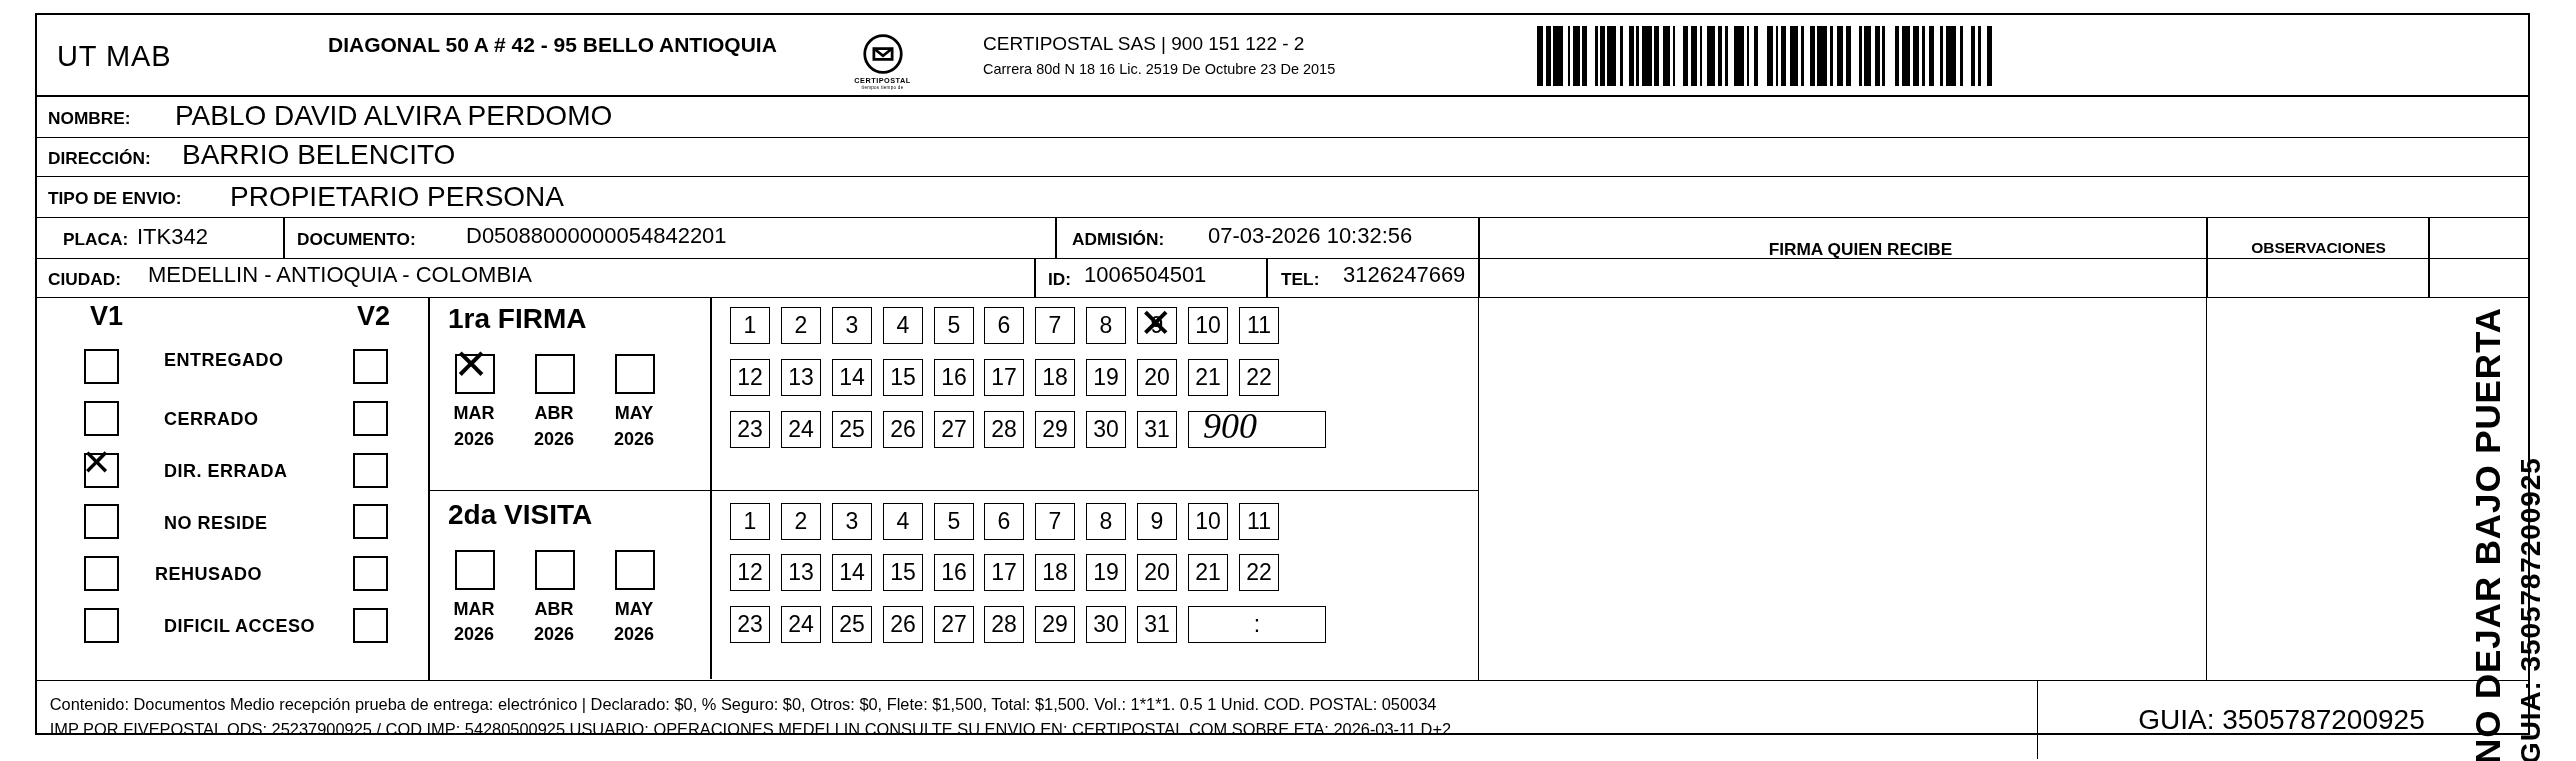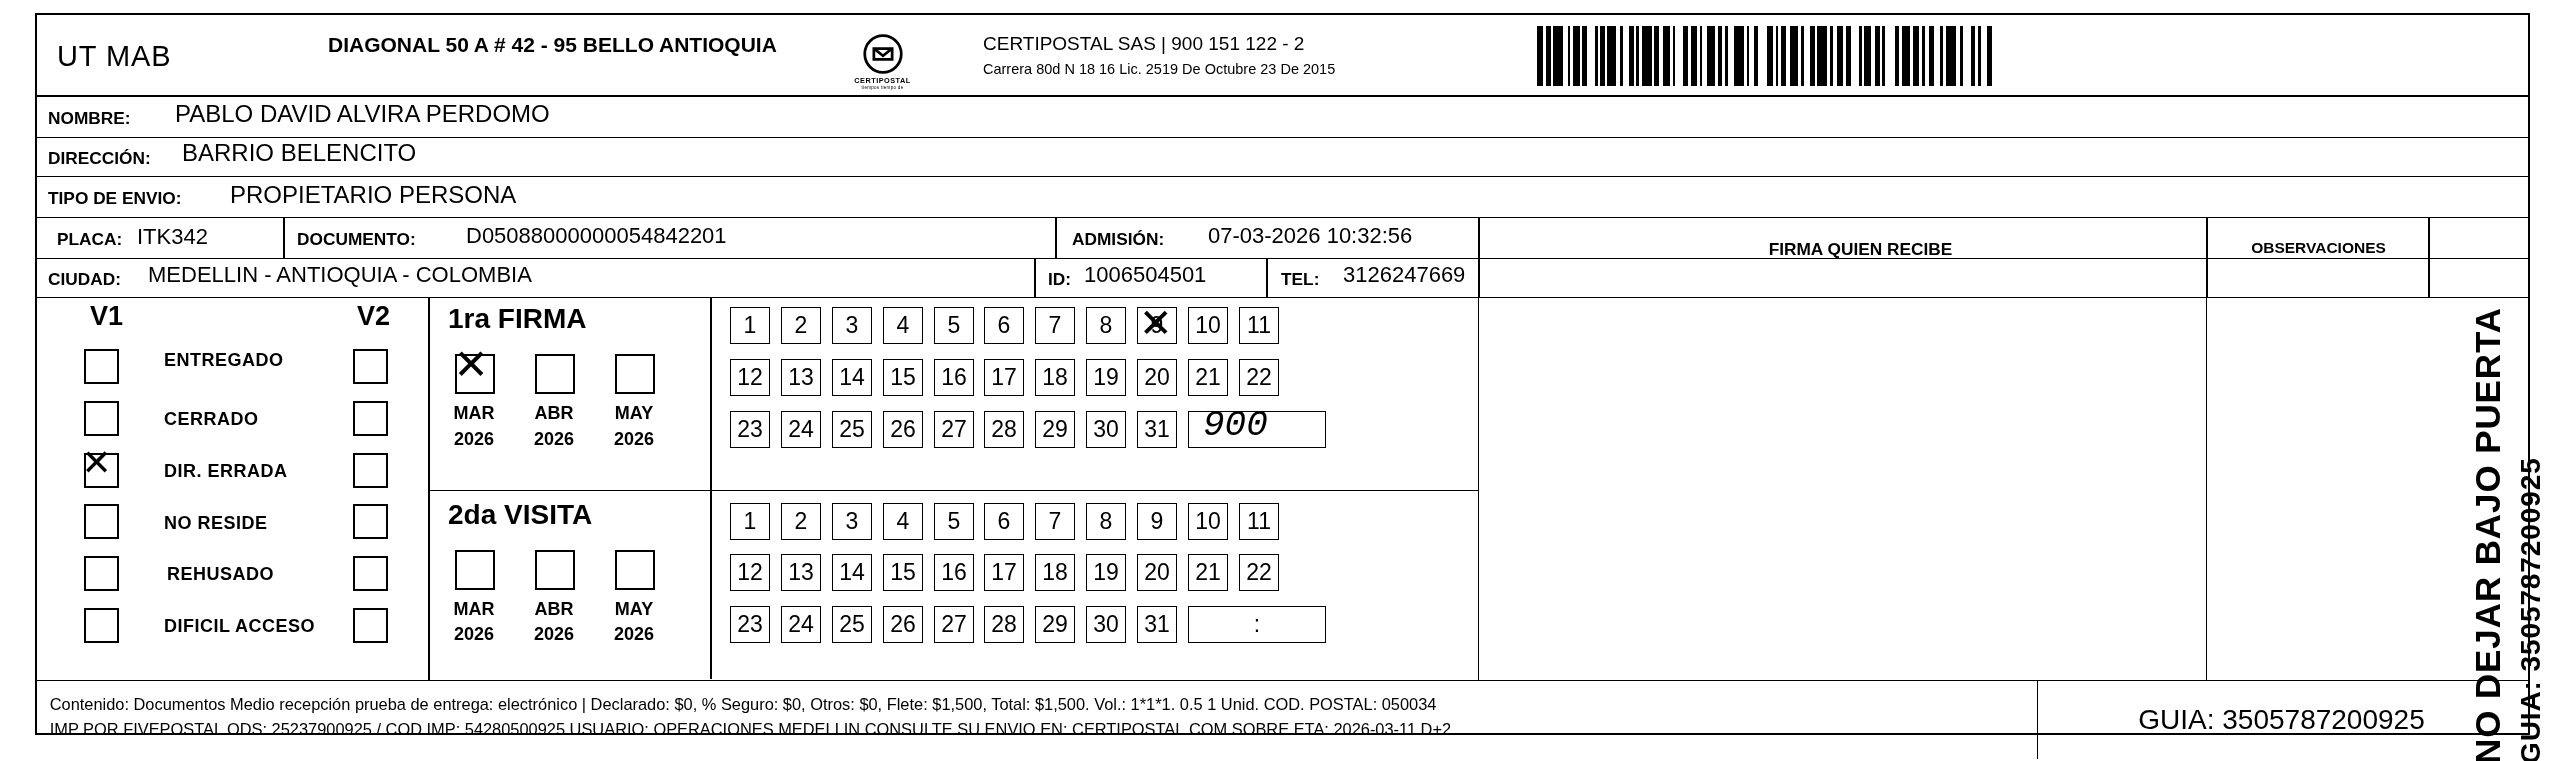--- a/index.html
+++ b/index.html
@@ -18,21 +18,21 @@
   .hdr-logo .lt2{font-size:4.5px;letter-spacing:0.3px;}
   .hdr-cert{position:absolute;left:946px;top:16.4px;font-size:18px;line-height:25.5px;}
   .hdr-cert .c1{font-size:19px;}
   .hdr-cert .c2{font-size:14.5px;}
   .barcode{position:absolute;left:1500px;top:11px;width:727px;height:60px;}
   .barcode i{display:inline-block;background:#000;height:60px;vertical-align:top;}
 
   
   .row{position:relative;border-bottom:1.8px solid #000;height:36px;}
   .row .lbl{position:absolute;font-size:17.3px;font-weight:bold;top:11px;}
-  .row .val{position:absolute;font-size:24px;top:4.5px;}
+  .row .val{position:absolute;font-size:28px;top:4.5px;}
   .row .val.sm{font-size:22px;top:6.4px;}
 
   .vsep{position:absolute;width:1.8px;background:#000;}
 
   
   .mid{position:relative;height:382px;border-bottom:1.8px solid #000;}
   .leftcol{position:absolute;left:0;top:0;width:1441px;height:382px;}
   .firmacol{position:absolute;left:1441px;top:-70px;width:727px;height:452px;border-left:1.8px solid #000;}
   .obscol{position:absolute;left:2169px;top:-70px;width:223px;height:452px;border-left:1.8px solid #000;}
   .colhead{text-align:center;font-size:17.3px;font-weight:bold;padding-top:11px;margin-left:36px;}
@@ -47,21 +47,21 @@
   
   .vis{position:absolute;}
   .vistitle{font-size:28px;font-weight:bold;}
   .mbox{position:absolute;width:36px;height:36px;border:2.7px solid #000;}
   .mbox .x{position:absolute;left:-3.6px;top:-11.8px;font-size:42px;line-height:42px;}
   .mlbl{position:absolute;font-size:18px;font-weight:bold;text-align:center;width:64px;}
 
   
   .day{position:absolute;border:1.8px solid #000;width:38px;height:35px;text-align:center;font-size:23px;line-height:35px;}
   .daywide{position:absolute;border:1.8px solid #000;height:35px;text-align:center;font-size:23px;line-height:35px;}
-  .hand{position:absolute;font-family:Liberation Mono, monospace;font-style:italic;font-size:36px;}
+  .hand{position:absolute;font-family:Liberation Serif, serif;font-style:italic;font-size:36px;}
   .strike{position:absolute;font-size:40px;line-height:40px;}
 
   
   .vertcol{position:absolute;left:2391px;top:-80px;width:97px;height:591px;}
   .vert{position:absolute;transform:rotate(-90deg);transform-origin:left top;white-space:nowrap;font-weight:bold;}
   .vert1{font-size:35px;left:40px;top:546px;letter-spacing:0.9px;}
   .vert2{font-size:28px;left:87px;top:546px;letter-spacing:0.9px;}
 
   
   .foot{position:relative;height:78px;}
@@ -105,21 +105,21 @@
       <span class="lbl" style="left:11px;top:10px">DIRECCIÓN:</span>
       <span class="val" style="left:145px;top:1.8px">BARRIO BELENCITO</span>
     </div>
 
     <div class="row" style="height:40px">
       <span class="lbl" style="left:11px;top:11.8px">TIPO DE ENVIO:</span>
       <span class="val" style="left:193px;top:4.5px">PROPIETARIO PERSONA</span>
     </div>
 
     <div class="row" style="height:40px">
-      <span class="lbl" style="left:20px;top:11.8px">PLACA:</span>
+      <span class="lbl" style="left:26px;top:11.8px">PLACA:</span>
       <span class="val sm" style="left:100px;top:6.4px">ITK342</span>
       <div class="vsep" style="left:246px;top:0;height:40px"></div>
       <span class="lbl" style="left:260px;top:11.8px">DOCUMENTO:</span>
       <span class="val sm" style="left:429px;top:5.5px">D05088000000054842201</span>
       <div class="vsep" style="left:1018px;top:0;height:40px"></div>
       <span class="lbl" style="left:1035px;top:11.8px">ADMISIÓN:</span>
       <span class="val sm" style="left:1171px;top:5.5px">07-03-2026 10:32:56</span>
       <div class="vsep" style="left:1441px;top:0;height:40px"></div>
       <div class="vsep" style="left:2169px;top:0;height:40px"></div>
       <div class="vsep" style="left:2391px;top:0;height:40px"></div>
@@ -155,21 +155,21 @@
             <div class="cbox" style="left:316px;top:103px"></div>
             <div class="cbox" style="left:47px;top:155px">
               <span class="x">✕</span>
             </div>
             <span class="statelbl" style="left:127px;top:163px">DIR. ERRADA</span>
             <div class="cbox" style="left:316px;top:155px"></div>
             <div class="cbox" style="left:47px;top:206px"></div>
             <span class="statelbl" style="left:127px;top:215px">NO RESIDE</span>
             <div class="cbox" style="left:316px;top:206px"></div>
             <div class="cbox" style="left:47px;top:258px"></div>
-            <span class="statelbl" style="left:130px;top:266px">REHUSADO</span>
+            <span class="statelbl" style="left:118px;top:266px">REHUSADO</span>
             <div class="cbox" style="left:316px;top:258px"></div>
             <div class="cbox" style="left:47px;top:310px"></div>
             <span class="statelbl" style="left:127px;top:318px">DIFICIL ACCESO</span>
             <div class="cbox" style="left:316px;top:310px"></div>
           </div>
 
         <div class="vsep" style="left:391px;top:0;height:382px"></div>
 
         <div id="visits">
             <div class="vis" style="left:411px;top:5.5px;width:273px"><span class="vistitle">1ra FIRMA</span></div>

